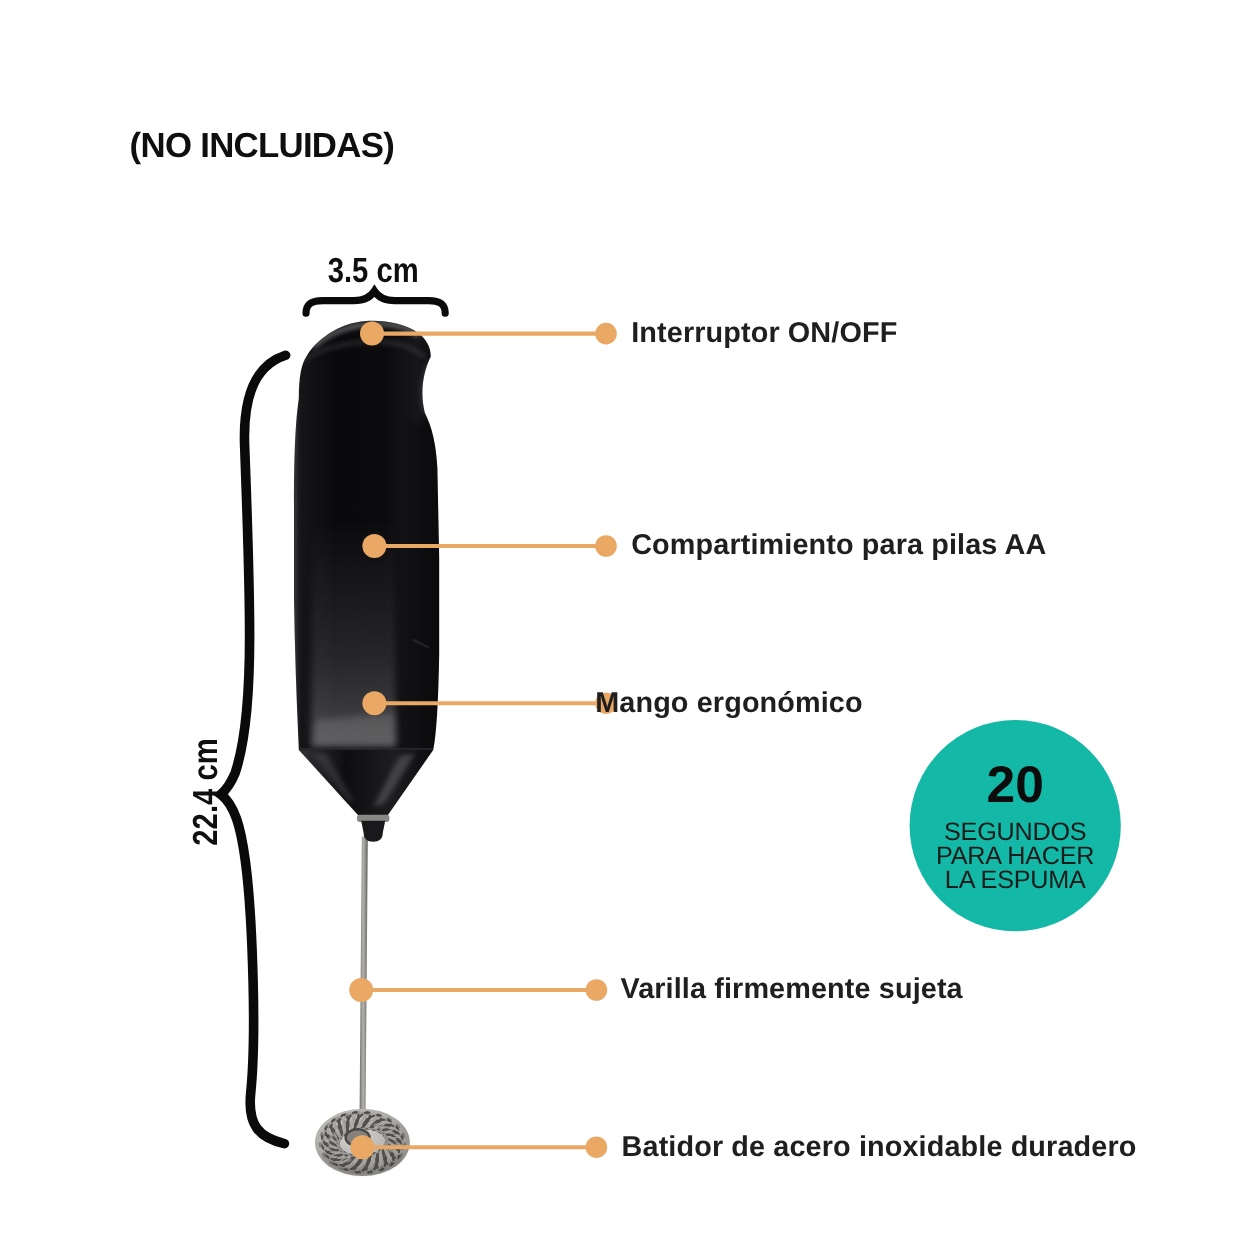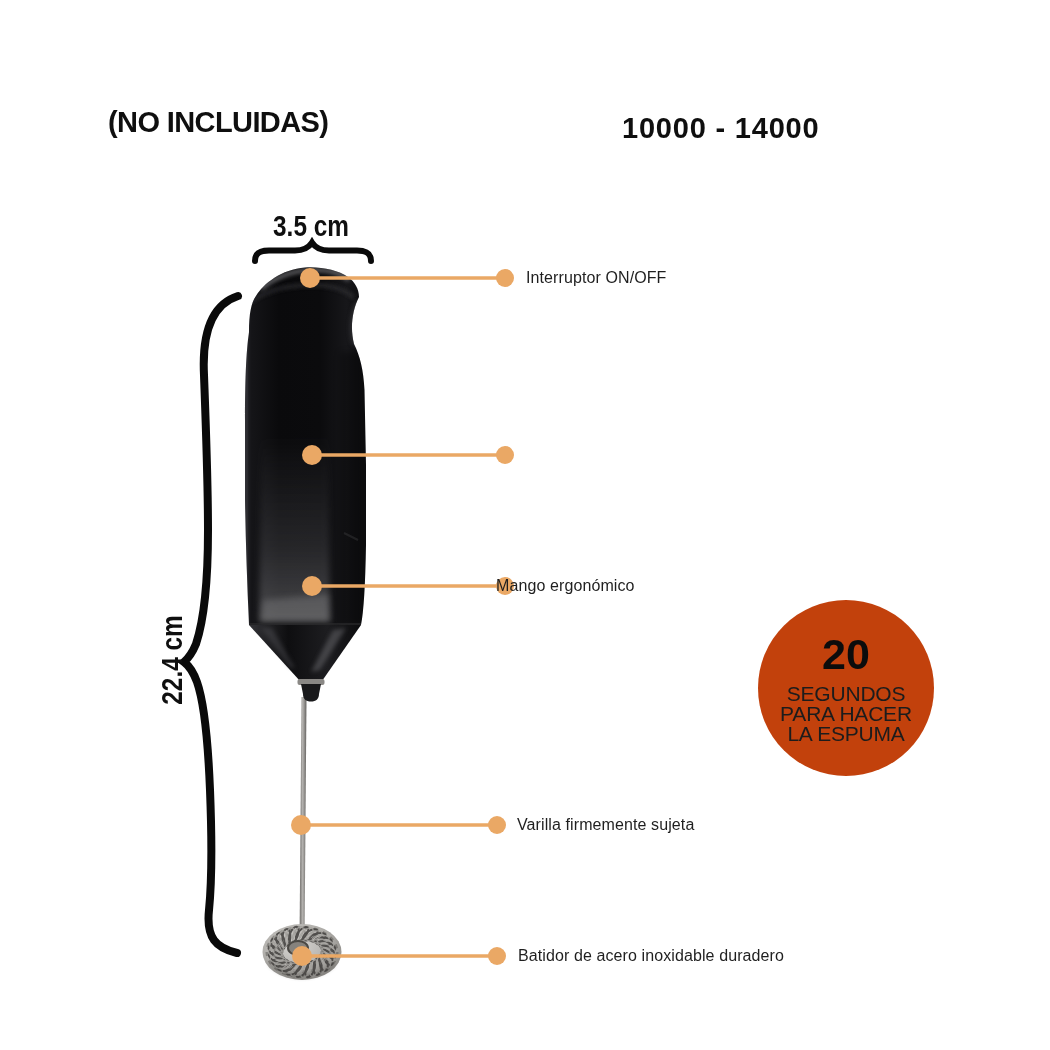--- a/index.html
+++ b/index.html
@@ -1,20 +1,20 @@
 <!DOCTYPE html>
 <html><head>
 <meta charset="utf-8">
 <style>
   html,body{margin:0;padding:0;}
   #canvas{position:relative;width:1050px;height:1050px;background:#ffffff;overflow:hidden;
           font-family:"Liberation Sans",sans-serif;color:#161616;}
   .h1{position:absolute;font-weight:bold;font-size:29px;line-height:30px;letter-spacing:-0.6px;color:#0f0f0f;}
   #art{position:absolute;left:0;top:0;}
-  .callout-label{position:absolute;transform:translateY(-50%);font-size:16px;color:#1f1f1f;letter-spacing:0.1px;}
+  .callout-label{position:absolute;transform:translateY(-50%);font-size:24px;color:#1f1f1f;letter-spacing:0.1px;font-weight:bold;}
   .measure{position:absolute;font-weight:bold;color:#0f0f0f;font-size:29px;line-height:1;}
   #measure-h{left:172px;top:660px;transform:translate(-50%,-50%) rotate(-90deg) scaleX(0.84);white-space:nowrap;}
   #measure-w{left:311px;top:212px;transform:translateX(-50%) scaleX(0.84);}
   #badge{position:absolute;left:758px;top:600px;width:176px;height:176px;border-radius:50%;
          display:flex;flex-direction:column;align-items:center;justify-content:center;text-align:center;}
   #badge .num{font-size:43px;font-weight:bold;line-height:1;margin-bottom:8px;color:#0c0c0c;}
   #badge .sub{font-size:21px;line-height:20px;color:#1c1c1c;letter-spacing:-0.2px;}
 </style>
 </head>
 <body>
@@ -192,31 +192,31 @@
         <circle cx="302" cy="956" r="10" stroke="none"></circle>
           <circle cx="497" cy="956" r="9" stroke="none"></circle>
       </g>
     </g>
   </svg>
 
   <div class="h1" style="left:108px;top:107px;">
     <div>(NO INCLUIDAS)</div>
   </div>
   <div class="h1" style="left:622px;top:113px;letter-spacing:0.8px;">
-    <div>10000 - 14000</div>
   </div>
 
   <div class="measure" id="measure-w">3.5 cm</div>
   <div class="measure" id="measure-h">22.4 cm</div>
 
   <div class="callout-label" style="left:526px;top:278px;">Interruptor ON/OFF</div>
+  <div class="callout-label" style="left:526px;top:455px;">Compartimiento para pilas AA</div>
   <div class="callout-label" style="left:496px;top:586px;">Mango ergonómico</div>
   <div class="callout-label" style="left:517px;top:825px;">Varilla firmemente sujeta</div>
   <div class="callout-label" style="left:518px;top:956px;">Batidor de acero inoxidable duradero</div>
 
-  <div id="badge" style="background:#c2410c;">
+  <div id="badge" style="background:#14b8a6;">
     <div class="num">20</div>
     <div class="sub">SEGUNDOS</div>
     <div class="sub">PARA HACER</div>
     <div class="sub">LA ESPUMA</div>
   </div>
 
 </div>
 
 </body></html>

